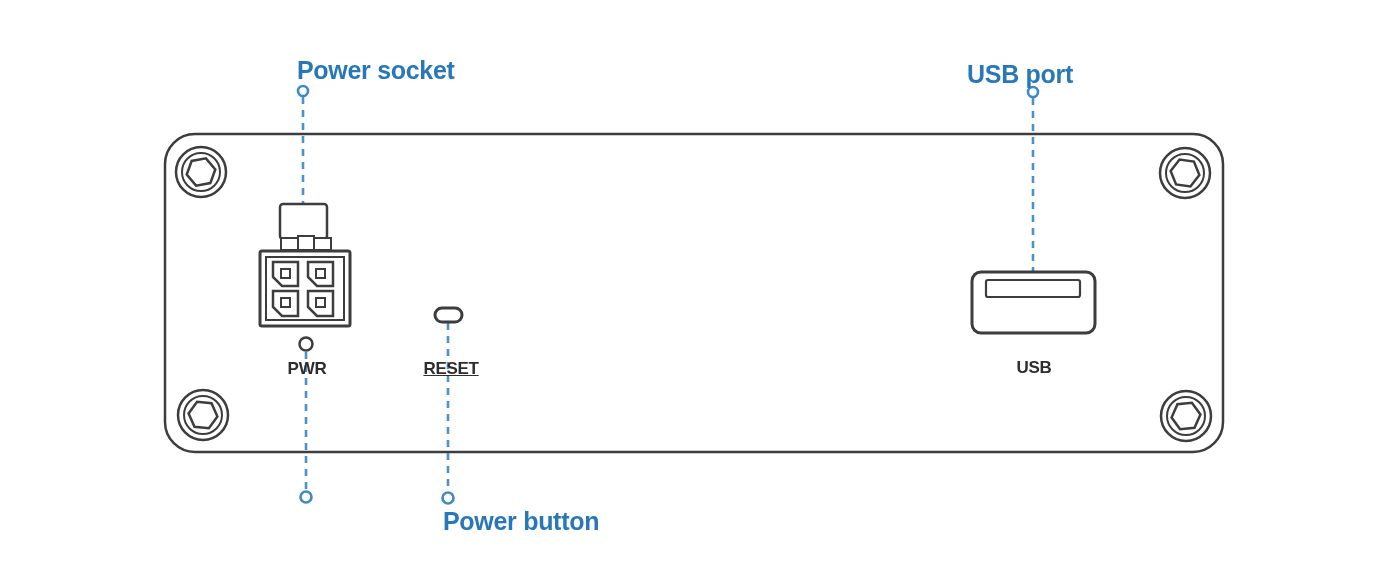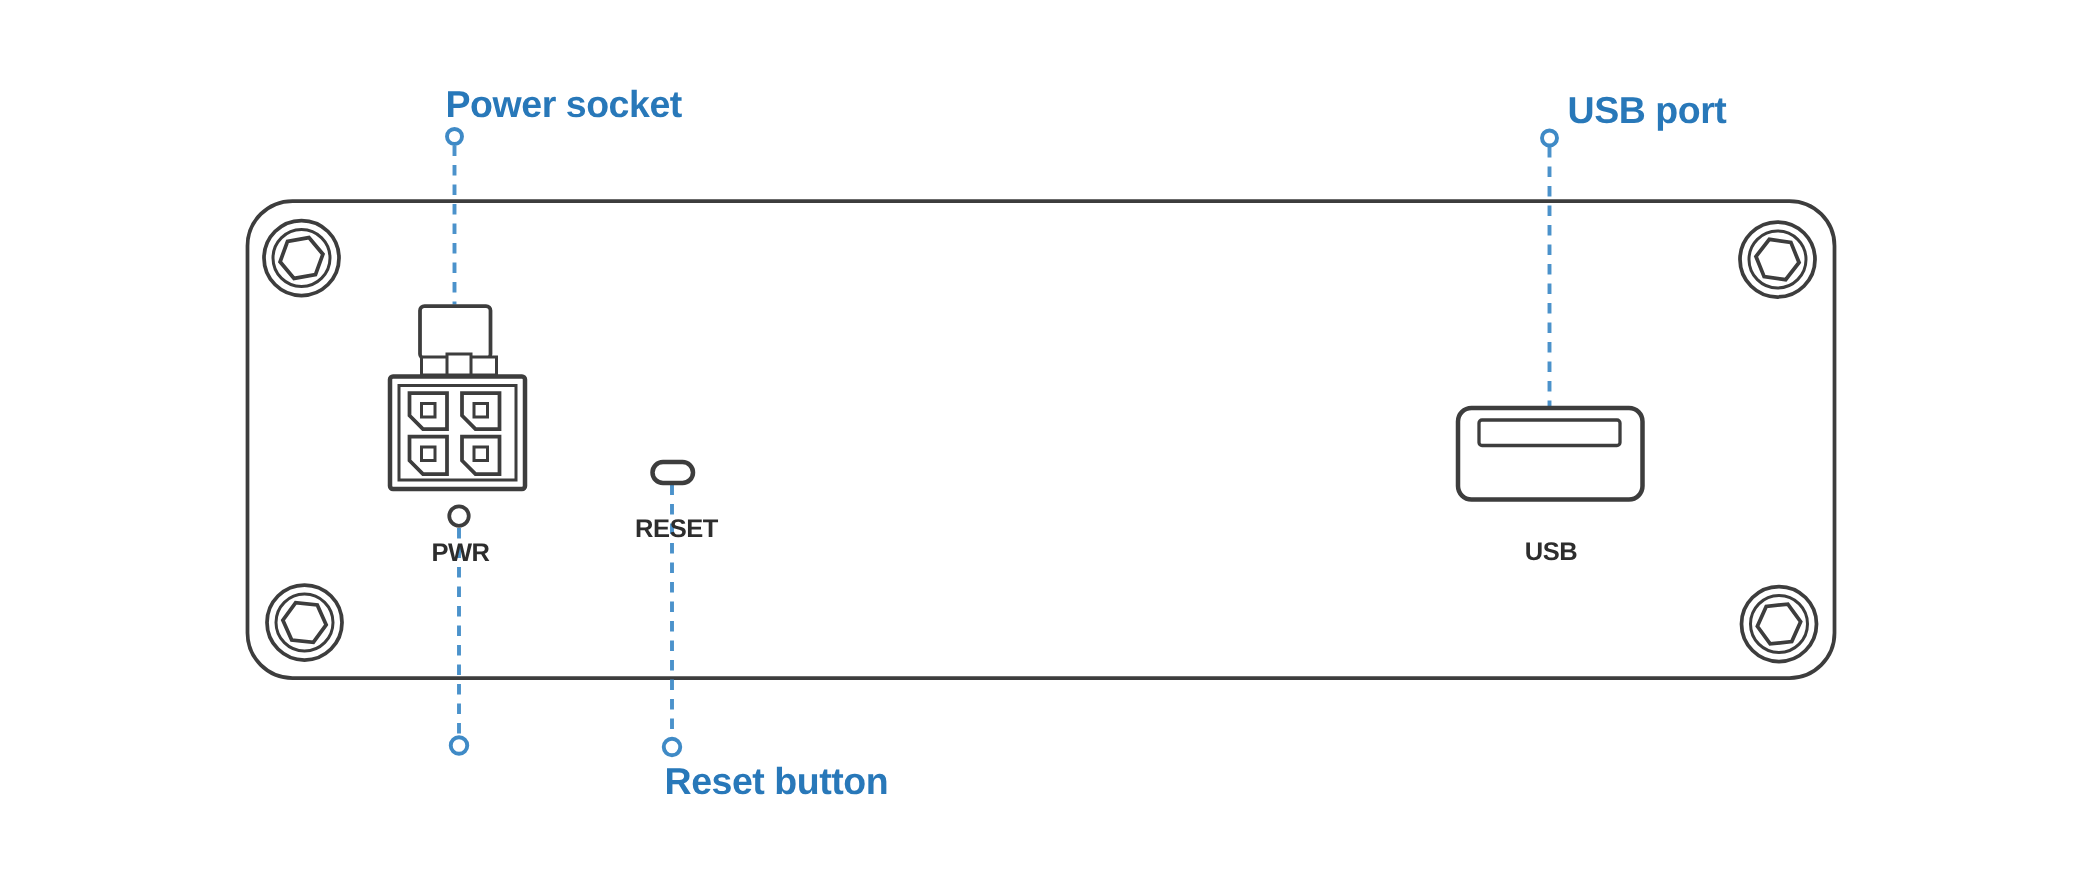--- a/index.html
+++ b/index.html
@@ -111,24 +111,24 @@
     <g stroke="#3f8ac6" stroke-width="2.6" fill="#ffffff">
       <circle cx="303" cy="91" r="5"></circle>
       <circle cx="1033" cy="92" r="5"></circle>
       <circle cx="306" cy="497" r="5.5"></circle>
       <circle cx="448" cy="498" r="5.5"></circle>
     </g>
   </svg>
 
   <div class="callout-label" style="left:297px; top:56px;">Power socket</div>
 
-  <div class="callout-label" style="left:1045px; top:60px;">USB port</div>
+  <div class="callout-label" style="left:967px; top:60px;">USB port</div>
 
 
-  <div class="callout-label" style="left:443px; top:507px;">Reset button</div>
+  <div class="callout-label" style="left:443px; top:507px;">Power button</div>
 
   <div class="port-label" style="left:307px; top:359px;">PWR</div>
 
-  <div class="port-label" style="left:451px; top:343px;">RESET</div>
+  <div class="port-label" style="left:451px; top:359px;text-decoration:underline;">RESET</div>
 
   <div class="port-label" style="left:1034px; top:358px;">USB</div>
 
 </div>
 
 </body></html>

